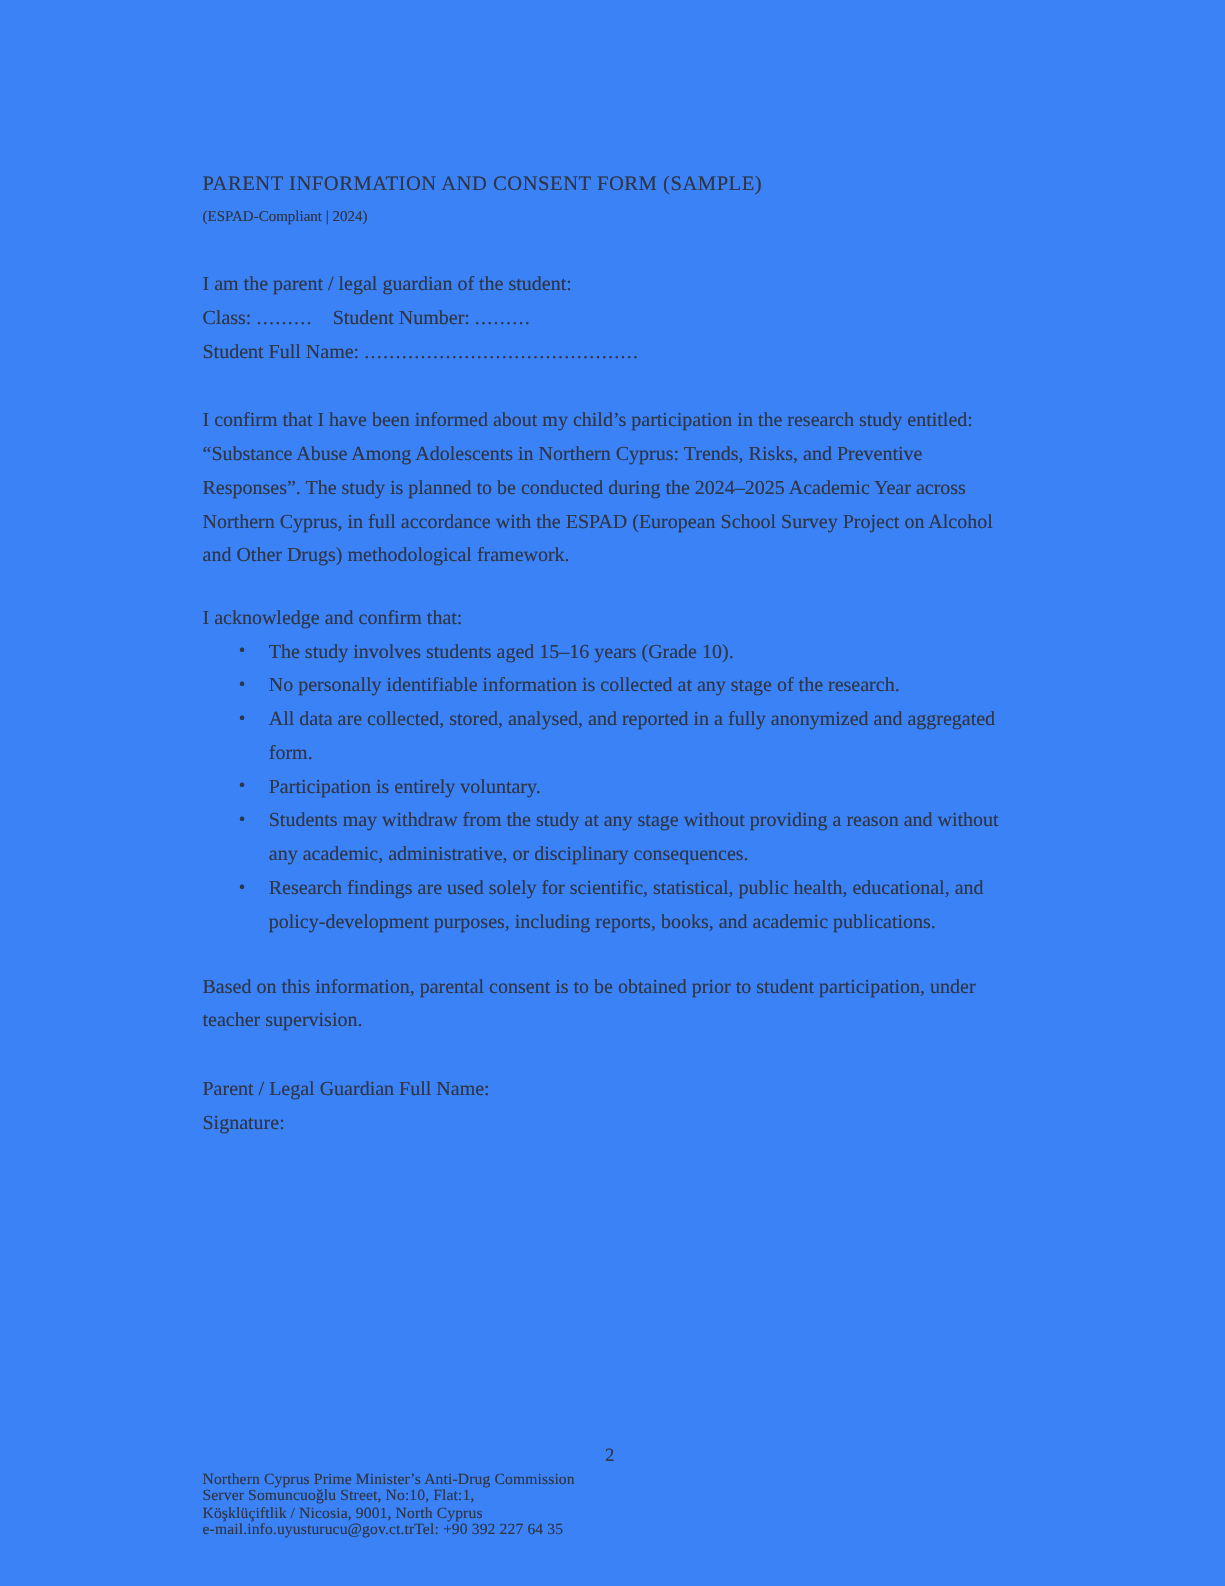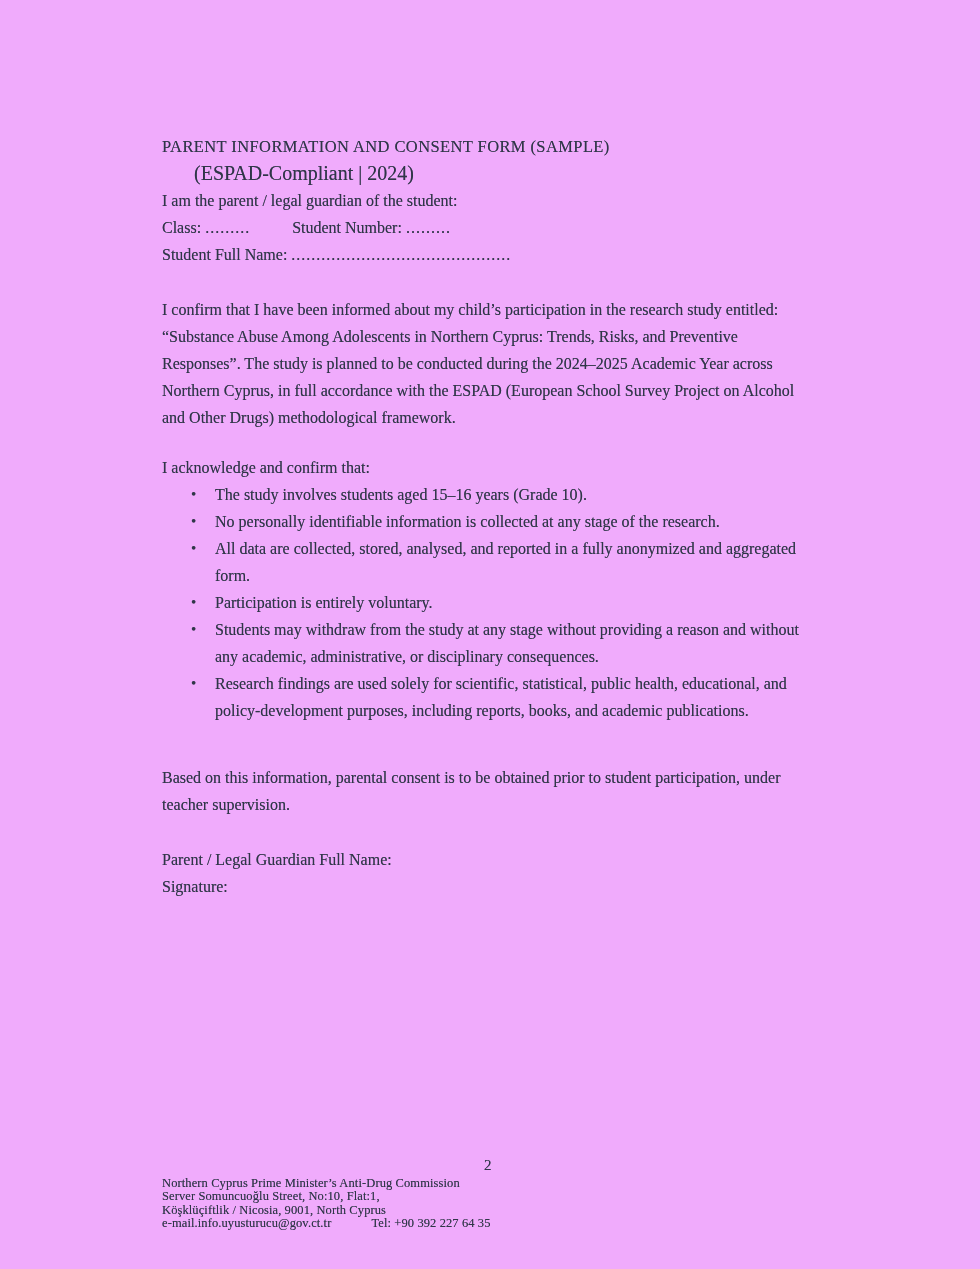--- a/index.html
+++ b/index.html
@@ -4,79 +4,78 @@
 <style>
   html, body {
     margin: 0;
     padding: 0;
     background: #ffffff;
   }
   .page {
     position: relative;
     width: 980px;
     height: 1269px;
-    background: #f0abfc;
+    background: #3b82f6;
     overflow: hidden;
     font-family: "Liberation Serif", "DejaVu Serif", serif;
     color: #2f3648;
     text-shadow: 0 0 0.45px rgba(47,54,72,0.55);
   }
   .content {
     position: absolute;
     left: 162px;
     top: 133px;
     width: 652px;
     font-size: 16px;
     line-height: 27px;
   }
   .doc-title {
     font-size: 16.5px;
     letter-spacing: 0.4px;
     white-space: nowrap;
   }
   .doc-subtitle {
-    font-size: 20px;
-    margin-left: 32px;
+    font-size: 12px;
   }
-  .intro-line { }
+  .intro-line { margin-top: 27px; }
   .field-line { white-space: nowrap; }
   .dots {
     letter-spacing: 1px;
     margin-left: 4px;
   }
-  .inline-gap { margin-left: 42px; }
+  .inline-gap { margin-left: 16px; }
   .para { margin-top: 28px; }
   .ack-heading { margin-top: 23px; }
   ul.bullets {
     list-style: none;
     margin: 0;
     padding: 0;
   }
   ul.bullets li {
     position: relative;
     padding-left: 53px;
   }
   ul.bullets li::before {
     content: "\2022";
     position: absolute;
     left: 29px;
     top: 0;
     font-size: 15px;
   }
-  .consent-note { margin-top: 40px; }
+  .consent-note { margin-top: 25px; }
   .signature-block { margin-top: 28px; }
   .footer {
     position: absolute;
     left: 162px;
     top: 1177px;
     font-size: 12.5px;
     line-height: 13.4px;
     letter-spacing: 0.1px;
   }
-  .footer .tel { margin-left: 40px; }
+  .footer .tel { }
   .page-number {
     position: absolute;
     left: 484px;
     top: 1157px;
     font-size: 15px;
   }
 </style>
 </head>
 <body>
 

